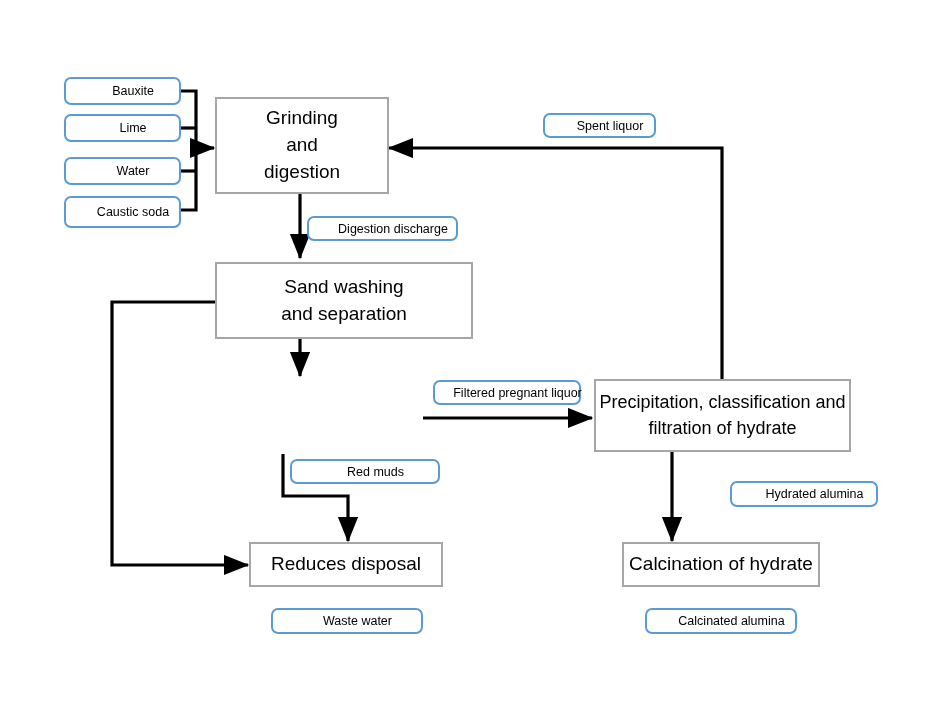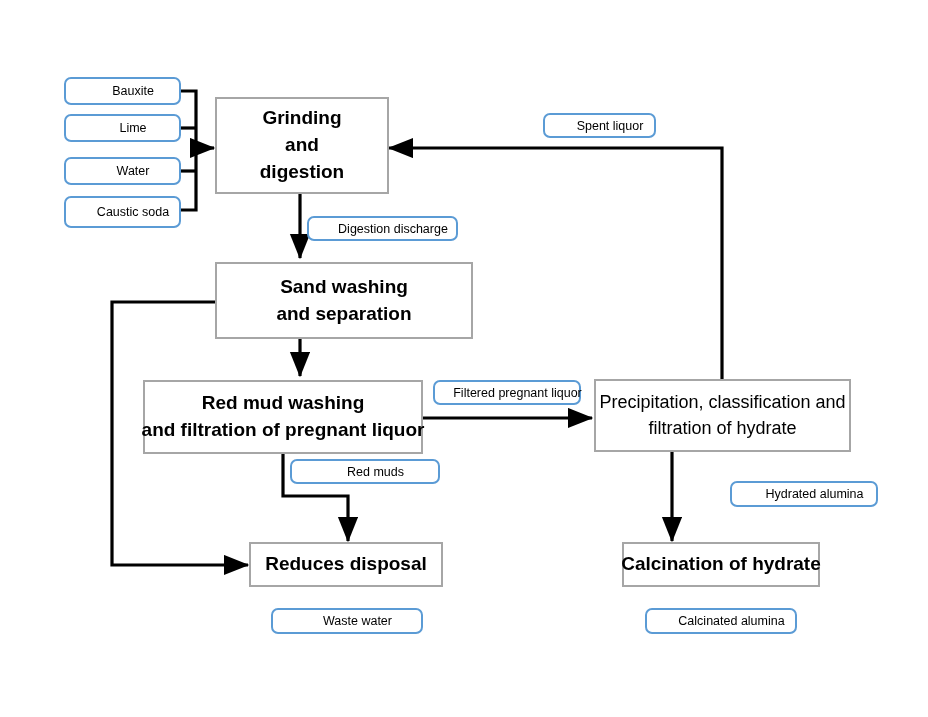--- a/index.html
+++ b/index.html
@@ -36,21 +36,21 @@
     justify-content: center;
     color: #000000;
     text-align: center;
     line-height: 1.42;
     z-index: 2;
   }
   .node .ln {
     display: block;
     white-space: nowrap;
   }
-  .node-lg { font-size: 19px; font-weight: bold; }
+  .node-lg { font-size: 19px; }
   .node-md { font-size: 18px; }
   .label {
     position: absolute;
     box-sizing: border-box;
     border: 2px solid #5b9bd5;
     border-radius: 7px;
     background: #ffffff;
     display: flex;
     align-items: center;
     justify-content: center;
@@ -112,24 +112,20 @@
     <span class="ln">Grinding</span>
     <span class="ln">and</span>
     <span class="ln">digestion</span>
   </div>
 
   <div class="node node-lg" style="left:215px; top:262px; width:258px; height:77px;">
     <span class="ln">Sand washing</span>
     <span class="ln">and separation</span>
   </div>
 
-  <div class="node node-lg" style="left:143px; top:380px; width:280px; height:74px;">
-    <span class="ln">Red mud washing</span>
-    <span class="ln">and filtration of pregnant liquor</span>
-  </div>
 
   <div class="node node-md" style="left:594px; top:379px; width:257px; height:73px;">
     <span class="ln">Precipitation, classification and</span>
     <span class="ln">filtration of hydrate</span>
   </div>
 
   <div class="node node-lg" style="left:249px; top:542px; width:194px; height:45px;">
     <span class="ln">Reduces disposal</span>
   </div>
 

